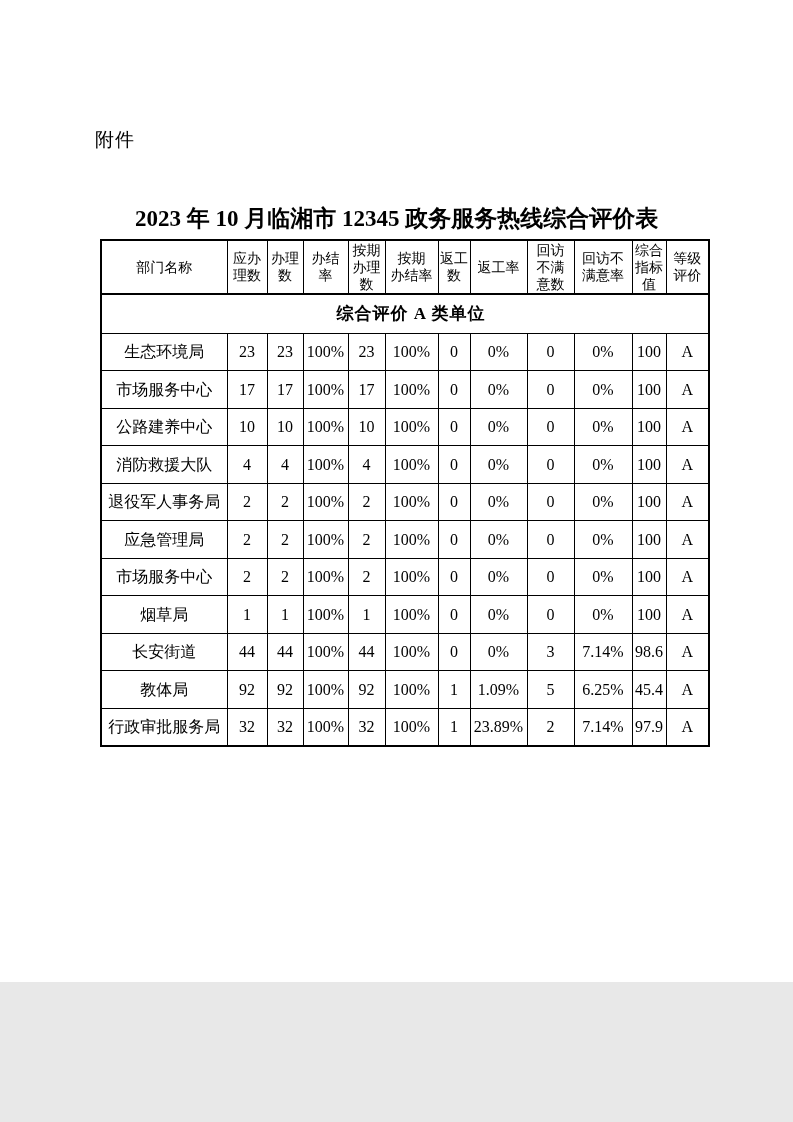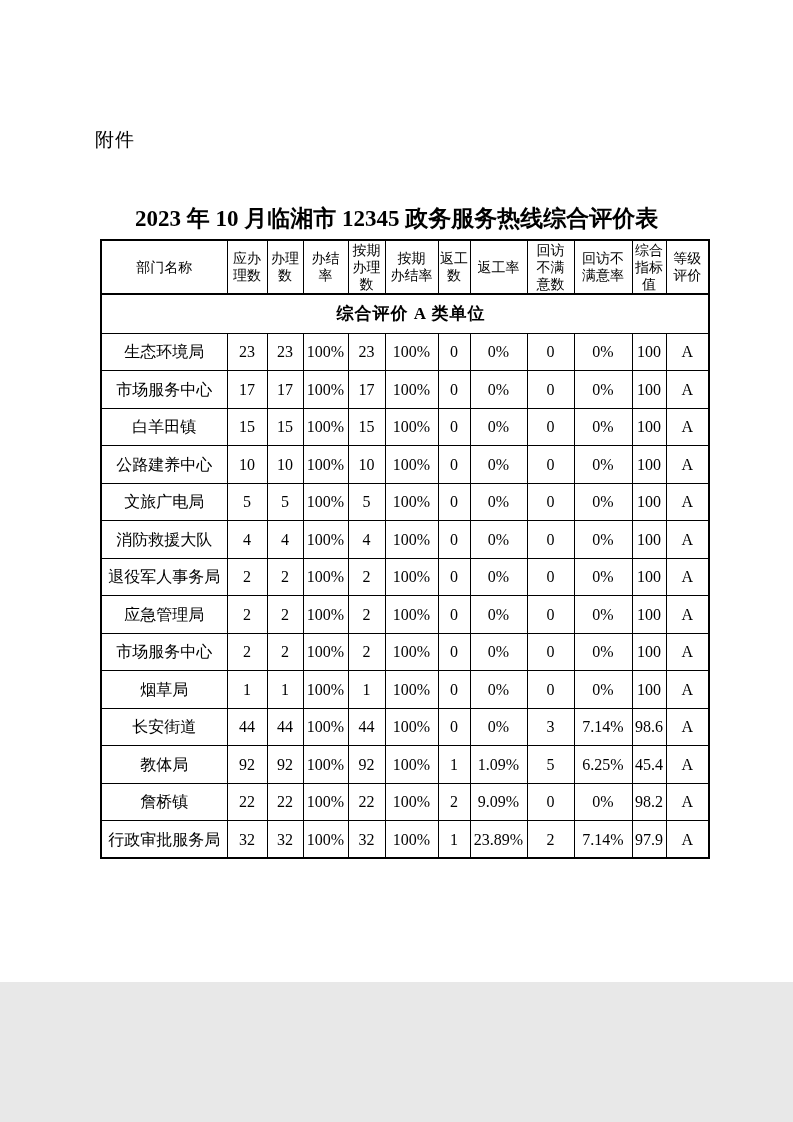--- a/index.html
+++ b/index.html
@@ -156,53 +156,25 @@
           <td class="cell">17</td>
           <td class="cell">100%</td>
           <td class="cell">0</td>
           <td class="cell">0%</td>
           <td class="cell">0</td>
           <td class="cell">0%</td>
           <td class="cell">100</td>
           <td class="cell">A</td>
         </tr>
         <tr>
-          <td class="cell">白羊田镇</td>
-          <td class="cell">15</td>
-          <td class="cell">15</td>
-          <td class="cell">100%</td>
-          <td class="cell">15</td>
-          <td class="cell">100%</td>
-          <td class="cell">0</td>
-          <td class="cell">0%</td>
-          <td class="cell">0</td>
-          <td class="cell">0%</td>
-          <td class="cell">100</td>
-          <td class="cell">A</td>
-        </tr>
-        <tr>
           <td class="cell">公路建养中心</td>
           <td class="cell">10</td>
           <td class="cell">10</td>
           <td class="cell">100%</td>
           <td class="cell">10</td>
-          <td class="cell">100%</td>
-          <td class="cell">0</td>
-          <td class="cell">0%</td>
-          <td class="cell">0</td>
-          <td class="cell">0%</td>
-          <td class="cell">100</td>
-          <td class="cell">A</td>
-        </tr>
-        <tr>
-          <td class="cell">文旅广电局</td>
-          <td class="cell">5</td>
-          <td class="cell">5</td>
-          <td class="cell">100%</td>
-          <td class="cell">5</td>
           <td class="cell">100%</td>
           <td class="cell">0</td>
           <td class="cell">0%</td>
           <td class="cell">0</td>
           <td class="cell">0%</td>
           <td class="cell">100</td>
           <td class="cell">A</td>
         </tr>
         <tr>
           <td class="cell">消防救援大队</td>
@@ -296,34 +268,20 @@
           <td class="cell">92</td>
           <td class="cell">100%</td>
           <td class="cell">1</td>
           <td class="cell">1.09%</td>
           <td class="cell">5</td>
           <td class="cell">6.25%</td>
           <td class="cell">45.4</td>
           <td class="cell">A</td>
         </tr>
         <tr>
-          <td class="cell">詹桥镇</td>
-          <td class="cell">22</td>
-          <td class="cell">22</td>
-          <td class="cell">100%</td>
-          <td class="cell">22</td>
-          <td class="cell">100%</td>
-          <td class="cell">2</td>
-          <td class="cell">9.09%</td>
-          <td class="cell">0</td>
-          <td class="cell">0%</td>
-          <td class="cell">98.2</td>
-          <td class="cell">A</td>
-        </tr>
-        <tr>
           <td class="cell">行政审批服务局</td>
           <td class="cell">32</td>
           <td class="cell">32</td>
           <td class="cell">100%</td>
           <td class="cell">32</td>
           <td class="cell">100%</td>
           <td class="cell">1</td>
           <td class="cell">23.89%</td>
           <td class="cell">2</td>
           <td class="cell">7.14%</td>

